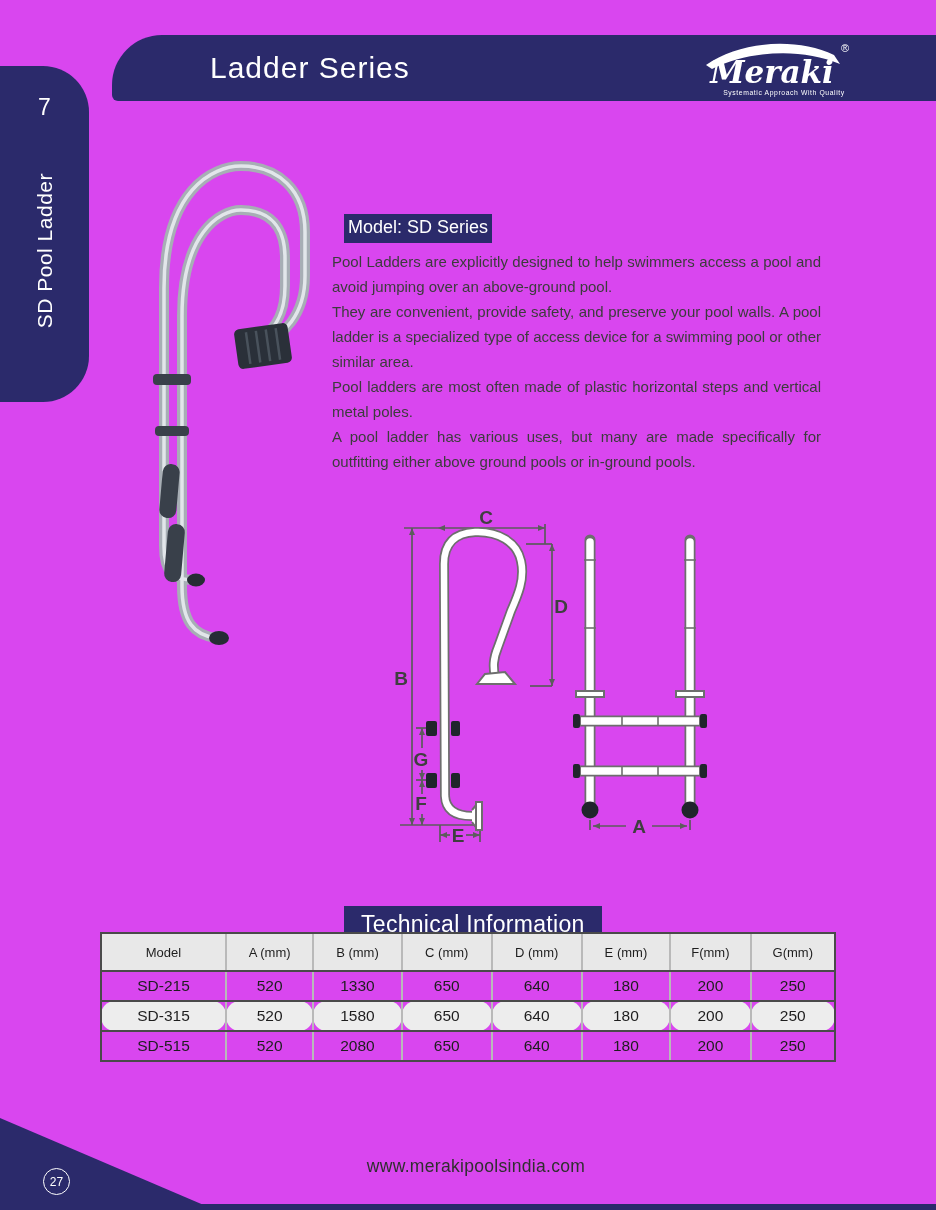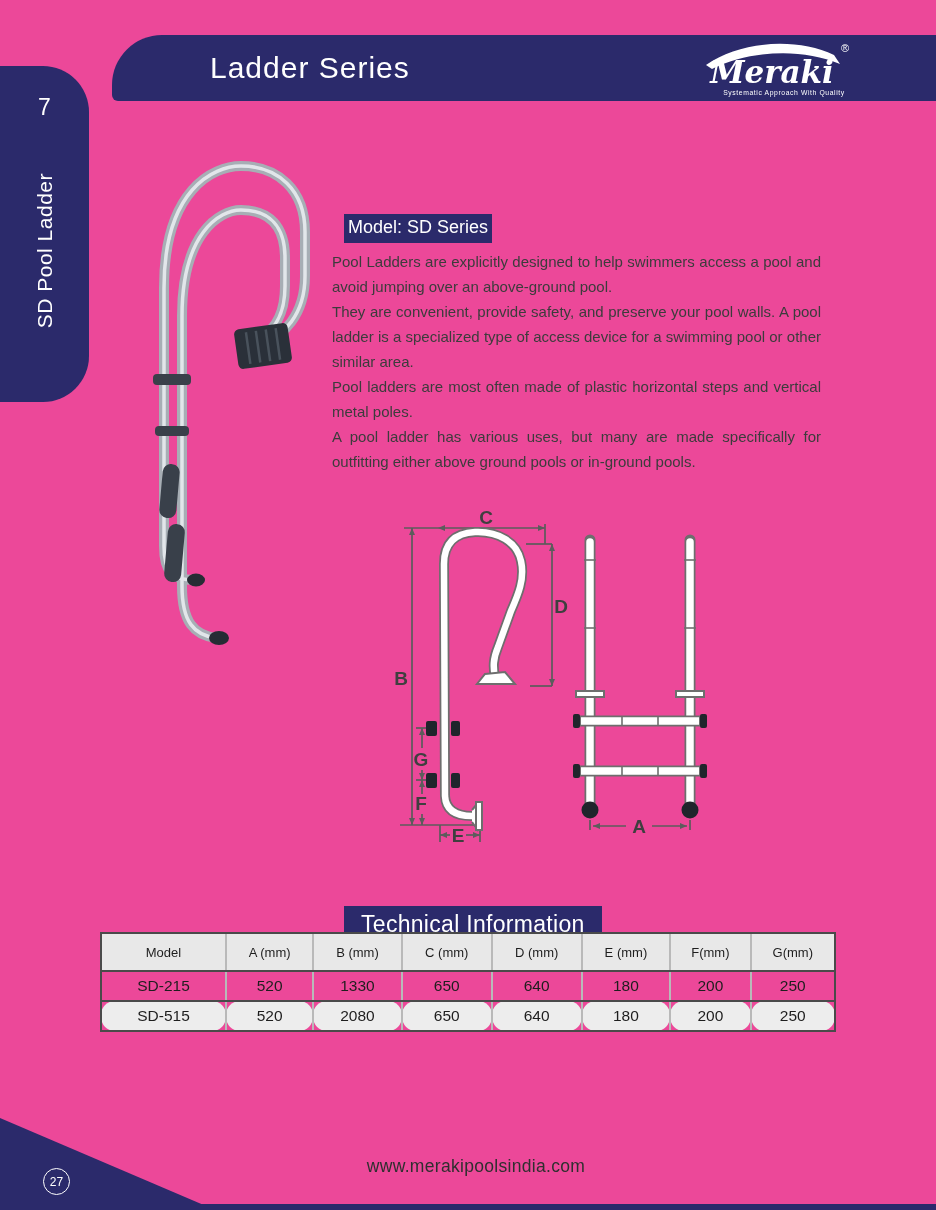--- a/index.html
+++ b/index.html
@@ -1,17 +1,17 @@
 <!DOCTYPE html>
 <html style="--navy: #2b2a6b;"><head>
 <meta charset="utf-8">
 <style>
   :root{ --navy:#2b2a6b; }
   html,body{ margin:0; padding:0; background:#fff; }
-  .page{ position:relative; width:936px; height:1210px; background:#ec4899; overflow:hidden;
+  .page{ position:relative; width:936px; height:1210px; background:#d946ef; overflow:hidden;
          font-family:"Liberation Sans",sans-serif; }
 
   
   .banner{ position:absolute; left:112px; top:35px; width:824px; height:66px;
            background:var(--navy); border-radius:50px 0 0 6px; }
   .banner-title{ position:absolute; left:98px; top:0; height:66px; line-height:66px;
                  color:#fff; font-size:30px; font-weight:500; letter-spacing:1px; }
   .logo-svg{ position:absolute; right:64px; top:3px; }
 
   
@@ -235,20 +235,30 @@
           <td>SD-215</td>
           <td>520</td>
           <td>1330</td>
           <td>650</td>
           <td>640</td>
           <td>180</td>
           <td>200</td>
           <td>250</td>
         </tr>
         <tr>
+          <td>SD-315</td>
+          <td>520</td>
+          <td>1580</td>
+          <td>650</td>
+          <td>640</td>
+          <td>180</td>
+          <td>200</td>
+          <td>250</td>
+        </tr>
+        <tr>
           <td>SD-515</td>
           <td>520</td>
           <td>2080</td>
           <td>650</td>
           <td>640</td>
           <td>180</td>
           <td>200</td>
           <td>250</td>
         </tr>
       </tbody>

